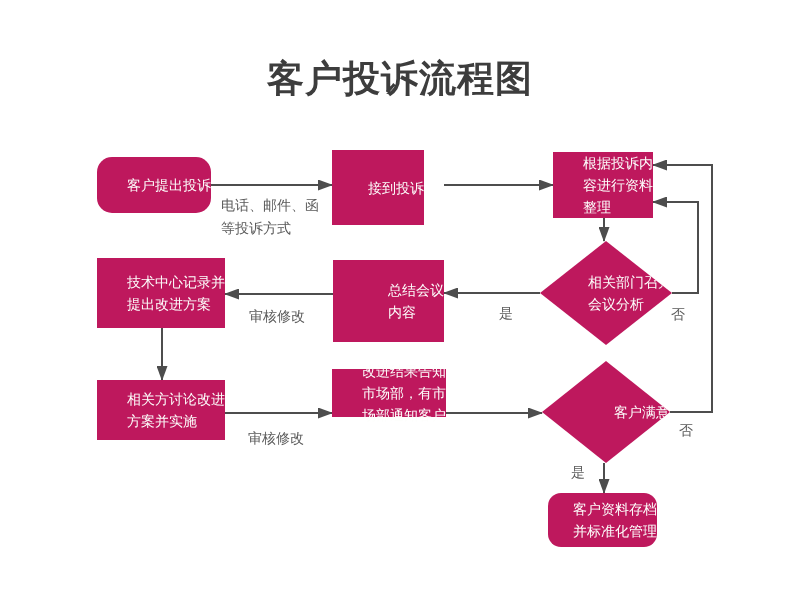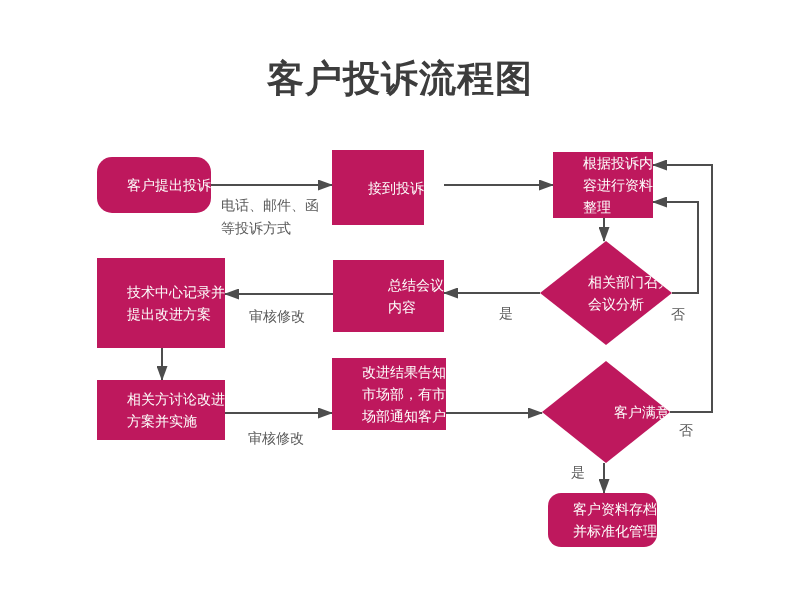--- a/index.html
+++ b/index.html
@@ -52,24 +52,24 @@
     color: #595959;
     font-size: 14px;
     line-height: 23px;
     white-space: pre-line;
   }
   
   #node-start        { left:  97px; top: 157px; width: 114px; height: 56px; }
   #node-receive      { left: 332px; top: 150px; width: 92px; height: 75px; }
   #node-organize     { left: 553px; top: 152px; width: 100px; height: 66px; }
   #node-dept-meeting { left: 540px; top: 241px; width: 132px; height: 104px; }
-  #node-summarize    { left: 333px; top: 260px; width: 111px; height: 72px; }
-  #node-tech-center  { left:  97px; top: 258px; width: 128px; height: 90px; }
+  #node-summarize    { left: 333px; top: 260px; width: 111px; height: 82px; }
+  #node-tech-center  { left:  97px; top: 258px; width: 128px; height: 70px; }
   #node-implement    { left:  97px; top: 380px; width: 128px; height: 60px; }
-  #node-notify       { left: 332px; top: 358px; width: 114px; height: 72px; }
+  #node-notify       { left: 332px; top: 369px; width: 114px; height: 48px; }
   #node-satisfied    { left: 542px; top: 361px; width: 128px; height: 102px; }
   #node-archive      { left: 548px; top: 493px; width: 109px; height: 54px; border-radius: 13px; }
   
   #lbl-method   { left: 221px; top: 194px; }
   #lbl-review1  { left: 249px; top: 305px; }
   #lbl-review2  { left: 248px; top: 427px; }
   #lbl-yes1     { left: 499px; top: 302px; }
   #lbl-no1      { left: 671px; top: 303px; }
   #lbl-no2      { left: 679px; top: 419px; }
   #lbl-yes2     { left: 571px; top: 461px; }

